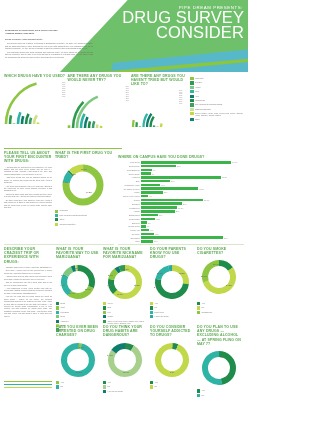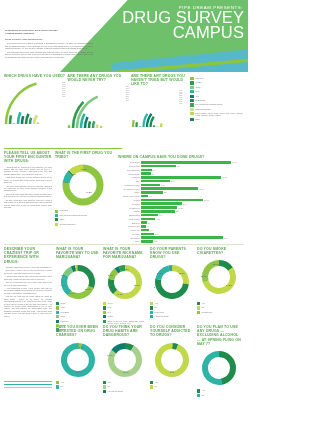--- a/index.html
+++ b/index.html
@@ -100,21 +100,21 @@
 
 <div class="page">
 
   <div class="header">
     <div class="hdr-green"></div>
     <div class="hdr-diag1"></div>
     <div class="hdr-diag2"></div>
     <div class="presents">PIPE DREAM PRESENTS:</div>
     <div class="h-title">
       <span>DRUG SURVEY</span>
-      <span>CAMPUS</span>
+      <span>CONSIDER</span>
     </div>
 
     <div class="byline">
       <div class="b-name">Design/Survey by Kishan Rajani, Erik &amp; Colleen Gillen and</div>
       <div class="b-name">Alexandra Marshall, News Editor</div>
     </div>
     <div class="intro">
       <p class="lead">Design by Emma J. Nagel Managing Editor</p>
       <p>Pipe Dream surveyed a sample of students at Binghamton University. We hope you answered honestly and our anonymous survey gave students free rein of the data gathered here. The responses were not all together conclusive, yet they do give a glimpse of what the campus culture surrounding drugs truly is.</p>
       <p>The responses below have been compiled and edited for clarity. We were careful not to tamper with the data we collected, and we want to be clear that this is a snapshot of a student body, not the whole. Read the accompanying articles for more context and perspective on this data.</p>

